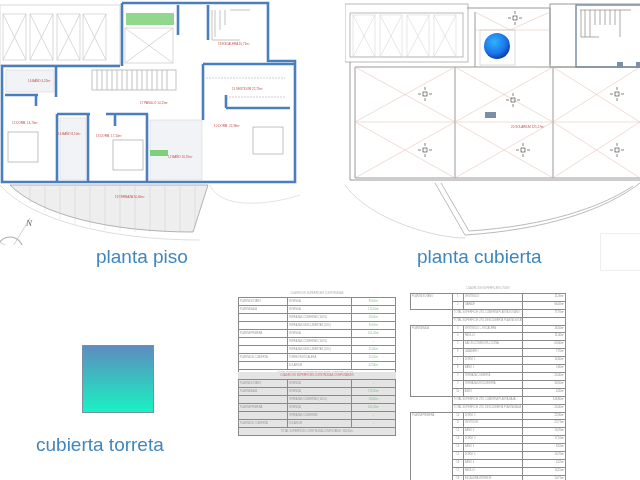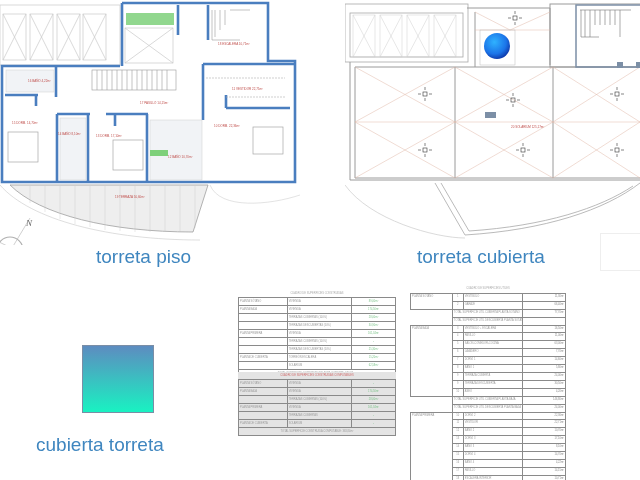--- a/index.html
+++ b/index.html
@@ -282,22 +282,22 @@
 
   <g fill="none" stroke="#a8a8a8" stroke-width="0.8">
     <path d="M90,183 L120,235 C200,230 260,210 295,183"></path>
     <path d="M96,183 L124,231 C200,226 255,208 288,186"></path>
     <path d="M0,185 C25,220 90,238 120,238" stroke="#d0d0d0"></path>
   </g>
 </svg>
 
 <div class="abs" style="left:600px;top:233px;width:40px;height:36px;border:1px solid #eee;border-right:none;"></div>
 
-<div class="title" style="left:96px;top:246px;">torreta piso</div>
-<div class="title" style="left:417px;top:246px;">torreta cubierta</div>
+<div class="title" style="left:96px;top:246px;">planta piso</div>
+<div class="title" style="left:417px;top:246px;">planta cubierta</div>
 
 <div class="swatch"></div>
 <div class="title" style="left:36px;top:434px;">cubierta torreta</div>
 
 <table class="t" style="left:238px;top:290px;width:158px;">
   <colgroup>
       <col style="width:31%">
       <col style="width:41%">
       <col style="width:28%">
     </colgroup>

